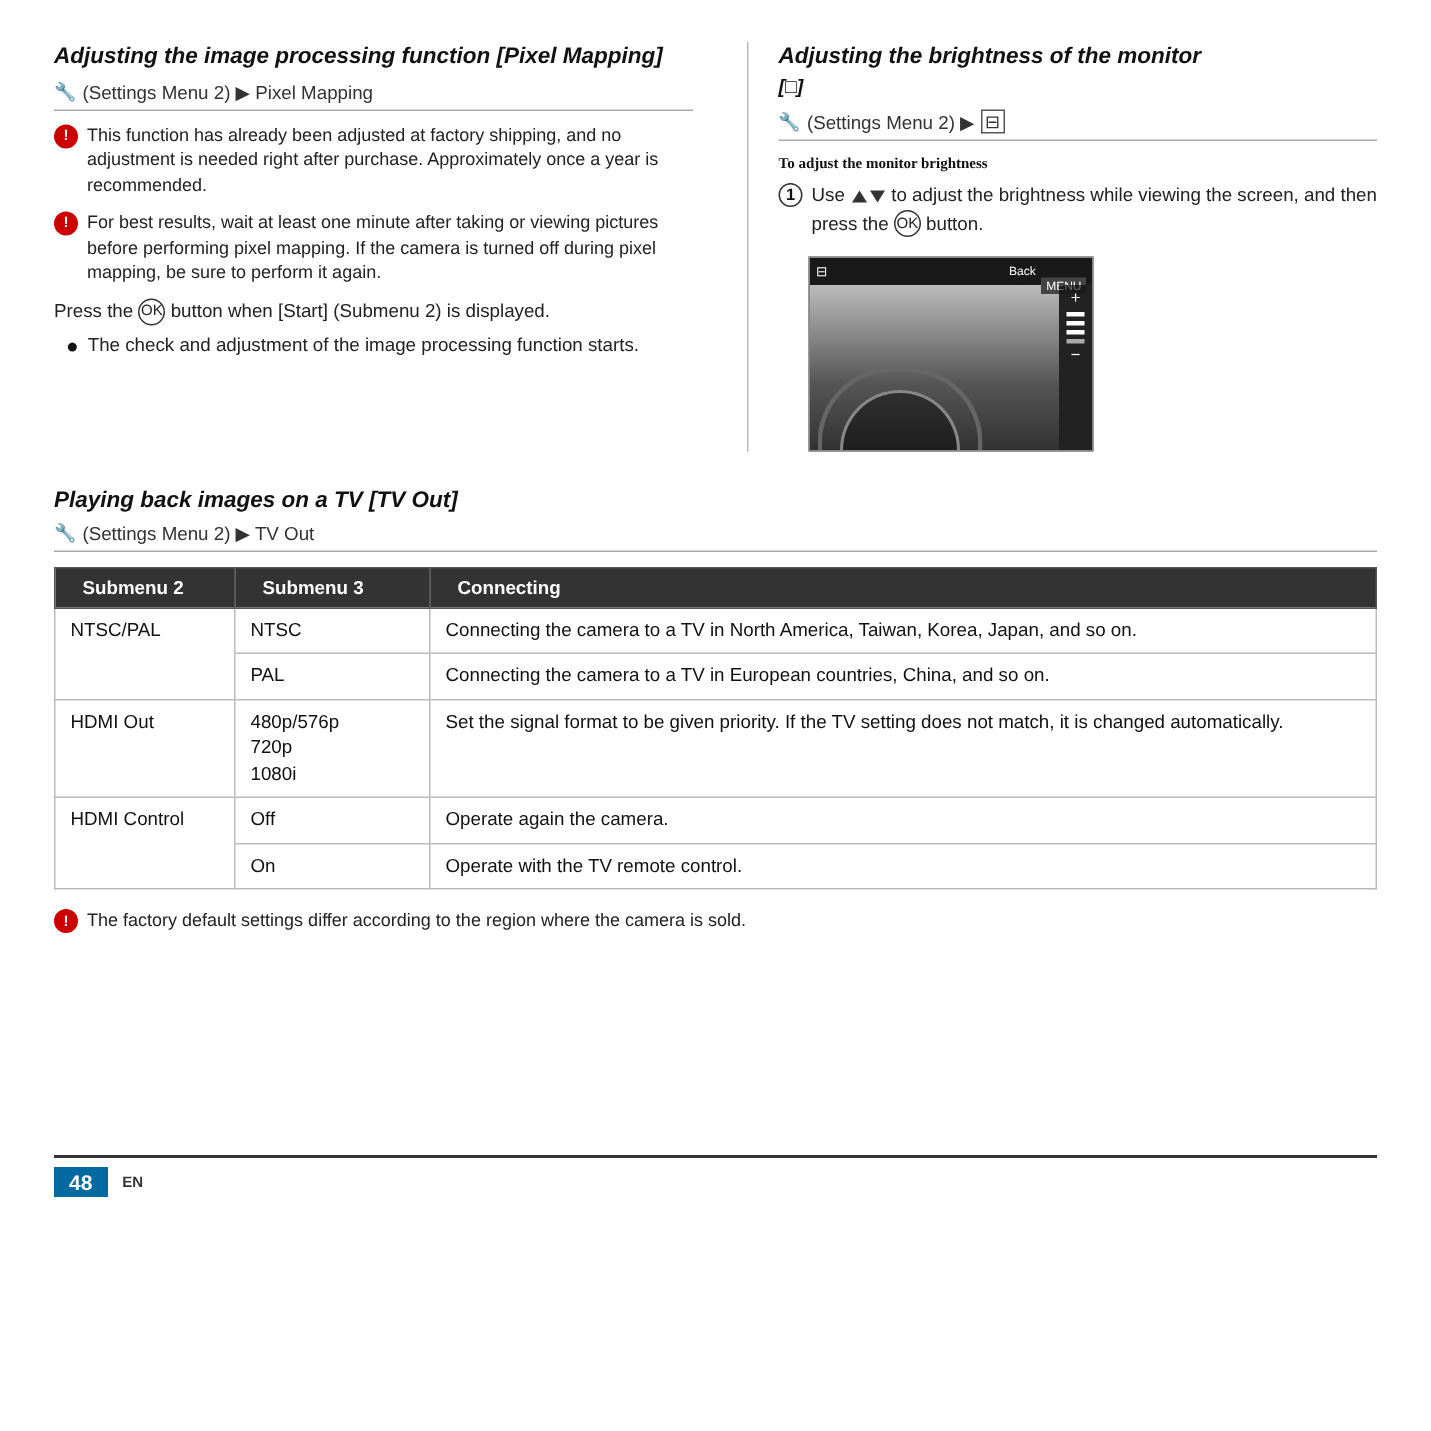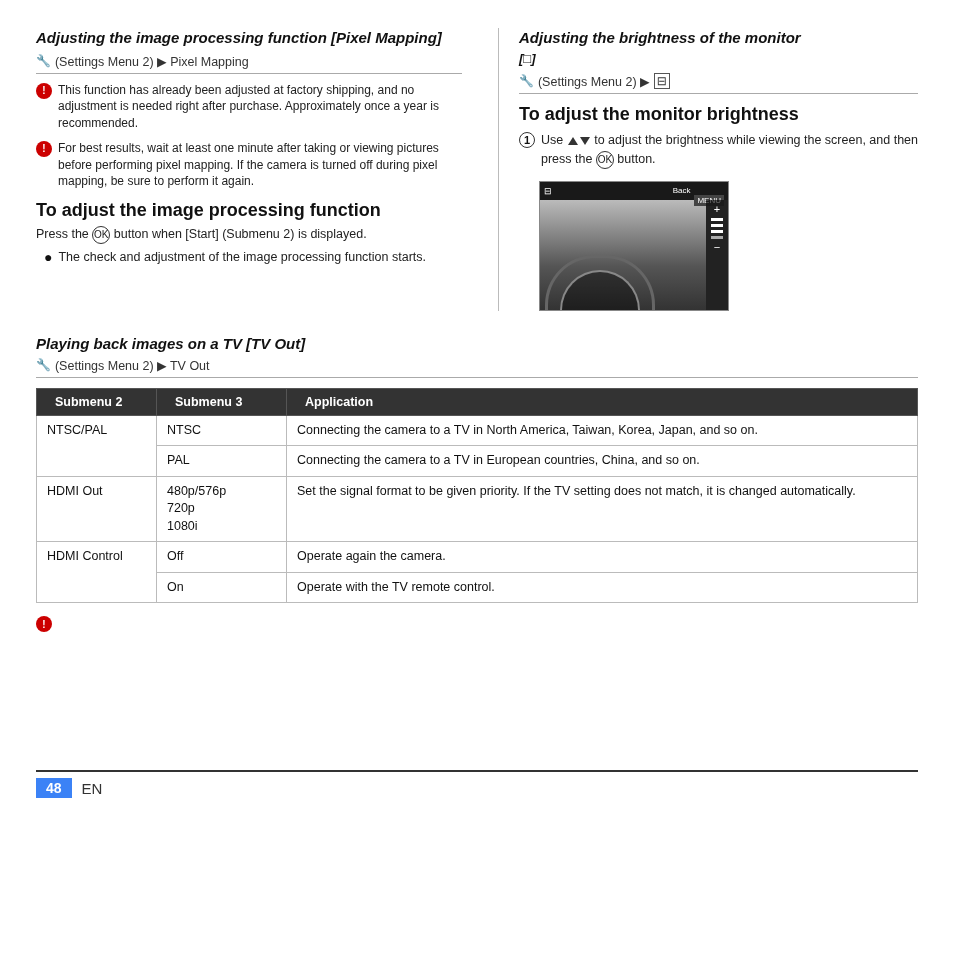--- a/index.html
+++ b/index.html
@@ -74,23 +74,24 @@
       justify-content: center;
       flex-shrink: 0;
       margin-top: 1px;
     }
     .warning-text {
       font-size: 12px;
       line-height: 1.4;
       color: #222;
     }
     .subsection-title {
-      font-size: 18px;
+      font-size: 10px;
       font-weight: bold;
       margin: 10px 0 4px 0;
+      font-family: Liberation Serif, serif;
     }
     .body-text {
       font-size: 12.5px;
       line-height: 1.5;
       color: #222;
     }
     .bullet-item {
       display: flex;
       align-items: flex-start;
       gap: 6px;
@@ -239,29 +240,29 @@
     }
     .page-footer {
       display: flex;
       align-items: center;
       gap: 10px;
       margin-top: 16px;
       border-top: 2px solid #333;
       padding-top: 6px;
     }
     .page-num-box {
-      background: #3b82f6;
+      background: #0369a1;
       color: #fff;
       font-size: 14px;
       font-weight: bold;
       padding: 2px 10px;
     }
     .page-en {
-      font-size: 15px;
-      font-weight: normal;
+      font-size: 10px;
+      font-weight: bold;
       color: #333;
     }
     .divider-vertical {
       width: 1px;
       background: #bbb;
       align-self: stretch;
       margin: 0 12px;
     }
     .triangle-up {
       display: inline-block;
@@ -299,21 +300,20 @@
       <div class="warning-block">
         <div class="warning-icon">!</div>
         <div class="warning-text">This function has already been adjusted at factory shipping, and no adjustment is needed right after purchase. Approximately once a year is recommended.</div>
       </div>
 
       <div class="warning-block">
         <div class="warning-icon">!</div>
         <div class="warning-text">For best results, wait at least one minute after taking or viewing pictures before performing pixel mapping. If the camera is turned off during pixel mapping, be sure to perform it again.</div>
       </div>
 
-      <div class="subsection-title">To adjust the image processing function</div>
       <div class="body-text">
         Press the <span class="ok-btn">OK</span> button when [Start] (Submenu 2) is displayed.
       </div>
       <div class="bullet-item">
         <span class="bullet-dot">●</span>
         <span class="body-text">The check and adjustment of the image processing function starts.</span>
       </div>
     </div>
 
     <div class="divider-vertical"></div>
@@ -369,21 +369,21 @@
     <div class="menu-path">
       <span class="menu-icon">🔧</span>
       <span>(Settings Menu 2) ▶ TV Out</span>
     </div>
 
     <table class="tv-table">
       <thead>
         <tr>
           <th class="col-sub2">Submenu 2</th>
           <th class="col-sub3">Submenu 3</th>
-          <th>Application</th>
+          <th>Connecting</th>
         </tr>
       </thead>
       <tbody>
         <tr>
           <td rowspan="2">NTSC/PAL</td>
           <td>NTSC</td>
           <td>Connecting the camera to a TV in North America, Taiwan, Korea, Japan, and so on.</td>
         </tr>
         <tr>
           <td>PAL</td>
@@ -401,20 +401,21 @@
         </tr>
         <tr>
           <td>On</td>
           <td>Operate with the TV remote control.</td>
         </tr>
       </tbody>
     </table>
 
     <div class="bottom-note">
       <div class="warning-icon">!</div>
+      <div class="warning-text">The factory default settings differ according to the region where the camera is sold.</div>
     </div>
   </div>
 
   <div class="page-footer">
     <div class="page-num-box">48</div>
     <div class="page-en">EN</div>
   </div>
 </div>
 
 </body></html>

